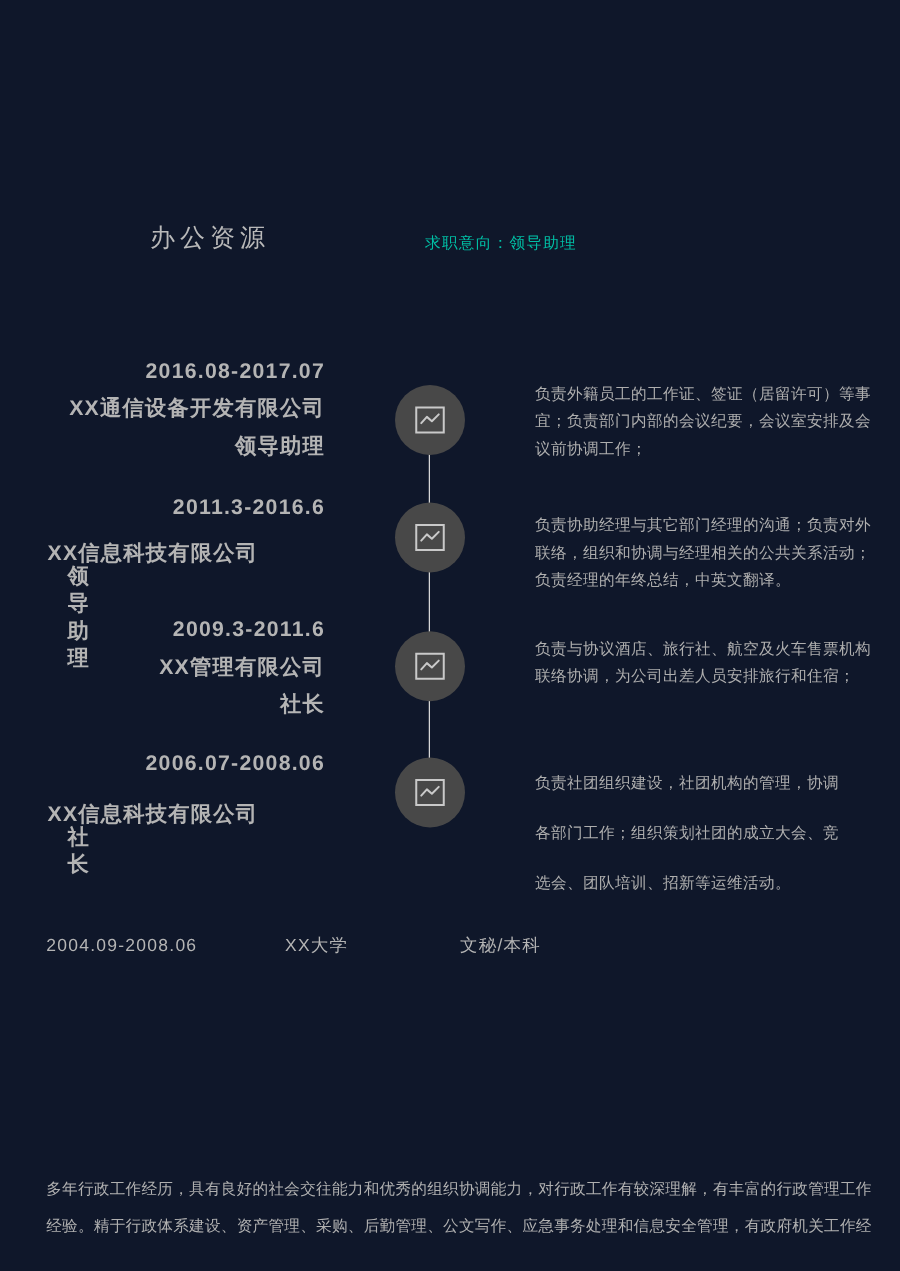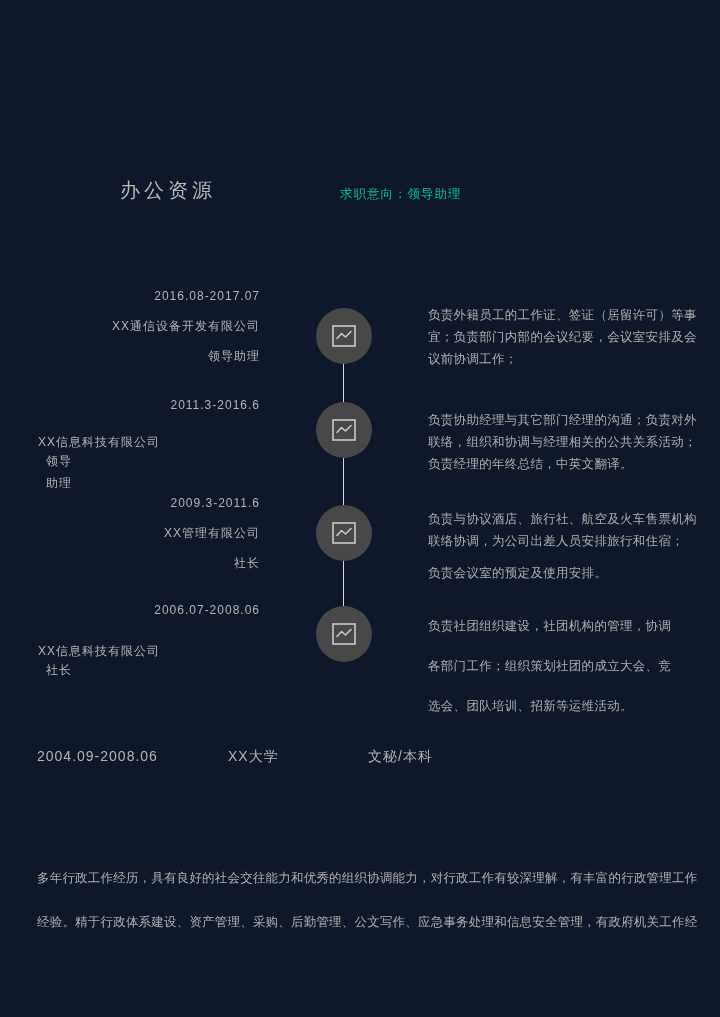--- a/index.html
+++ b/index.html
@@ -23,21 +23,21 @@
   .timeline-line { position:absolute; left:343px; top:336px; width:1px; height:300px; background:#d6d6d6; }
   .node {
     position:absolute; left:316px; width:56px; height:56px; border-radius:50%;
     background:#484848; display:flex; align-items:center; justify-content:center;
   }
   .n1{top:308px} .n2{top:402px} .n3{top:505px} .n4{top:606px}
 
   
   .entry {
     position:absolute; left:38px; width:222px;
-    color:#b4b4b4; font-size:12px; letter-spacing:1px;
+    color:#b4b4b4; font-size:17px; letter-spacing:1px;font-weight:bold;
   }
   .e1{top:289px} .e2{top:398px} .e3{top:496px} .e4{top:603px}
   .entry .line { line-height:15px; margin-bottom:15px; text-align:right; }
   .entry .row { display:flex; justify-content:space-between; align-items:flex-start;flex-direction:column; }
   .entry .row .company { text-align:left; line-height:15px; margin-top:7px; }
   .entry .role-narrow { width:34px; text-align:right; line-height:22px; }
   .e4 .row { margin-top:19px; }
 
   
   .desc {
@@ -57,22 +57,22 @@
   .edu-school{ position:absolute; left:191px; }
   .edu-major { position:absolute; left:331px; }
   .courses {
     position:absolute; left:37px; top:781px; width:670px;
     color:#b4b4b4; font-size:14px; letter-spacing:1.2px; line-height:38px;
     white-space:pre-line;
   }
 
   
   .summary {
-    position:absolute; left:37px; top:856px; width:668px;
-    color:#b0b0b0; font-size:12.5px; letter-spacing:0.2px; line-height:44px;
+    position:absolute; left:37px; top:936px; width:668px;
+    color:#b0b0b0; font-size:12.5px; letter-spacing:0.2px; line-height:30px;
     white-space:pre-line; text-align:justify;
   }
 </style>
 </head>
 <body>
 
 <div class="page">
 
   <h1 class="page-title">办公资源</h1>
 
@@ -141,21 +141,20 @@
   </div>
   <div class="desc d2">
     <p>负责协助经理与其它部门经理的沟通；负责对外
 联络，组织和协调与经理相关的公共关系活动；
 负责经理的年终总结，中英文翻译。</p>
 
   </div>
   <div class="desc d3">
     <p>负责与协议酒店、旅行社、航空及火车售票机构
 联络协调，为公司出差人员安排旅行和住宿；</p>
-    <p>负责会议室的预定及使用安排。</p>
   </div>
   <div class="desc d4">
     <p>负责社团组织建设，社团机构的管理，协调
 各部门工作；组织策划社团的成立大会、竞
 选会、团队培训、招新等运维活动。</p>
 
   </div>
 
   <div class="edu-row">
     <span class="edu-date">2004.09-2008.06</span>

